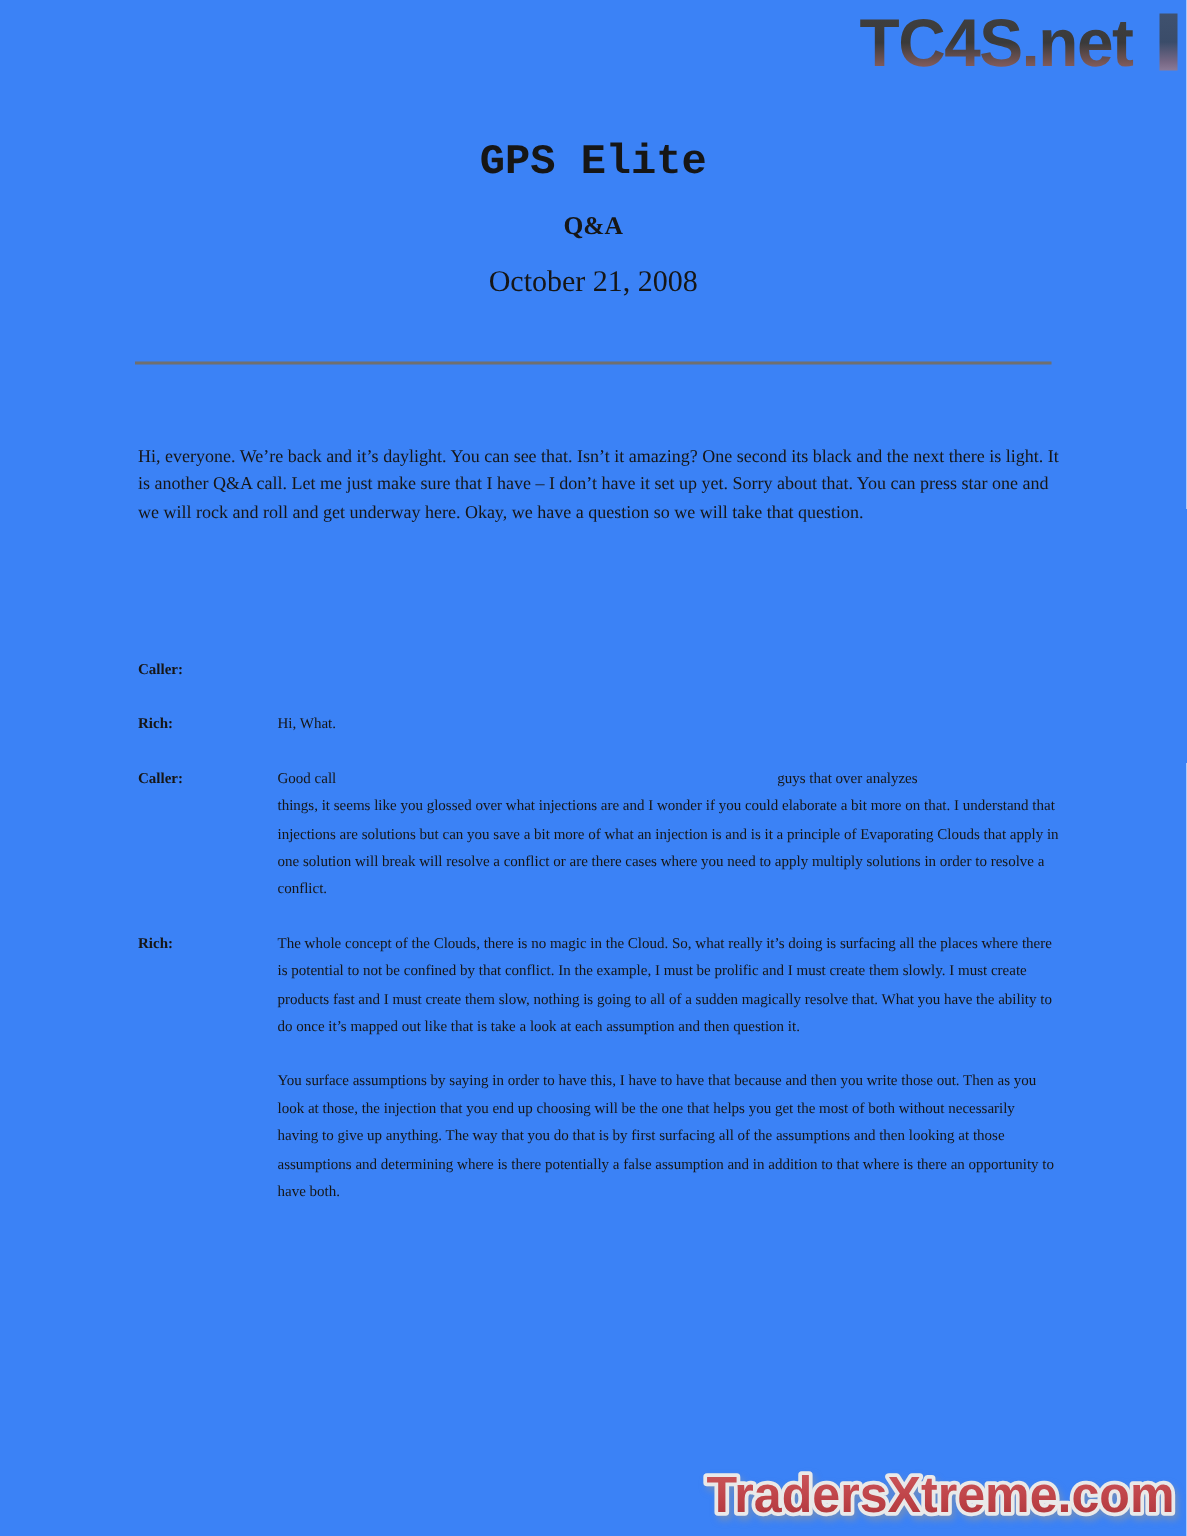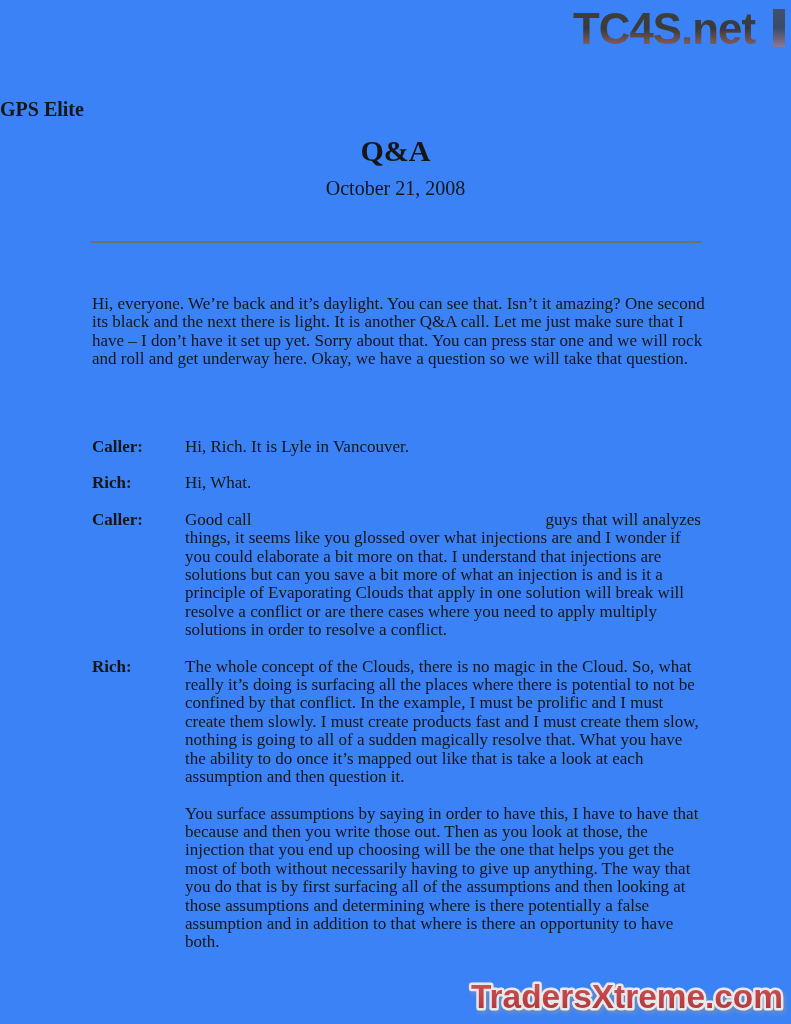--- a/index.html
+++ b/index.html
@@ -11,46 +11,46 @@
     color:#161616;
     overflow:hidden;
   }
 
   
   .tc4s-logo{position:absolute;top:1px;right:2px;width:216px;height:56px;}
 
   
   .doc-title{
     position:absolute;top:90px;left:0;width:100%;
-    text-align:left;font-size:20px;font-weight:bold;line-height:38px;margin:0;
+    text-align:center;font-size:28px;font-weight:bold;line-height:38px;margin:0;font-family:Liberation Mono, monospace;
   }
   .doc-subtitle{
     position:absolute;top:136px;left:0;width:100%;
-    text-align:center;font-size:30px;font-weight:bold;line-height:30px;margin:0;
+    text-align:center;font-size:17px;font-weight:bold;line-height:30px;margin:0;
   }
   .doc-date{
     position:absolute;top:176px;left:0;width:100%;
     text-align:center;font-size:20px;line-height:24px;
   }
 
   
   .divider{
     position:absolute;top:241px;left:90px;width:611px;height:0;
     border:none;border-top:2px solid #6f6f6f;margin:0;
   }
 
   
   .intro{
     position:absolute;top:295px;left:92px;width:614px;
-    font-size:17px;line-height:18.4px;margin:0;
+    font-size:12px;line-height:18.4px;margin:0;
     text-align:left;
   }
   .dialog{
     position:absolute;top:438px;left:92px;width:614px;
-    font-size:17px;line-height:18.4px;
+    font-size:10px;line-height:18.4px;
   }
   .entry{display:flex;margin-bottom:18px;}
   .speaker{flex:0 0 93px;font-weight:bold;}
   .content{width:521px;}
   .wm-gap{display:inline-block;width:294px;height:1px;vertical-align:baseline;}
 
   
   .watermark{
     position:absolute;left:245px;top:481px;width:304px;height:60px;
     z-index:5;pointer-events:none;
@@ -86,32 +86,31 @@
   <div class="doc-date">October 21, 2008</div>
 
   <hr class="divider">
 
   <p class="intro">Hi, everyone. We’re back and it’s daylight. You can see that. Isn’t it amazing? One second its black and the next there is light. It is another Q&amp;A call. Let me just make sure that I have – I don’t have it set up yet. Sorry about that. You can press star one and we will rock and roll and get underway here. Okay, we have a question so we will take that question.</p>
 
   <div class="dialog">
 
     <div class="entry">
       <span class="speaker">Caller:</span>
-      <span class="content">Hi, Rich. It is Lyle in Vancouver.</span>
     </div>
 
     <div class="entry">
       <span class="speaker">Rich:</span>
       <span class="content">Hi, What.</span>
     </div>
 
     <div class="entry">
       <span class="speaker">Caller:</span>
       <div class="content">
-        <div><span>Good call</span><span class="wm-gap"></span><span>guys that will analyzes</span></div>
+        <div><span>Good call</span><span class="wm-gap"></span><span>guys that over analyzes</span></div>
         <div>things, it seems like you glossed over what injections are and I wonder if you could elaborate a bit more on that. I understand that injections are solutions but can you save a bit more of what an injection is and is it a principle of Evaporating Clouds that apply in one solution will break will resolve a conflict or are there cases where you need to apply multiply solutions in order to resolve a conflict.</div>
       </div>
     </div>
 
     <div class="entry">
       <span class="speaker">Rich:</span>
       <span class="content">The whole concept of the Clouds, there is no magic in the Cloud. So, what really it’s doing is surfacing all the places where there is potential to not be confined by that conflict. In the example, I must be prolific and I must create them slowly. I must create products fast and I must create them slow, nothing is going to all of a sudden magically resolve that. What you have the ability to do once it’s mapped out like that is take a look at each assumption and then question it.</span>
     </div>
 
     <div class="entry">

